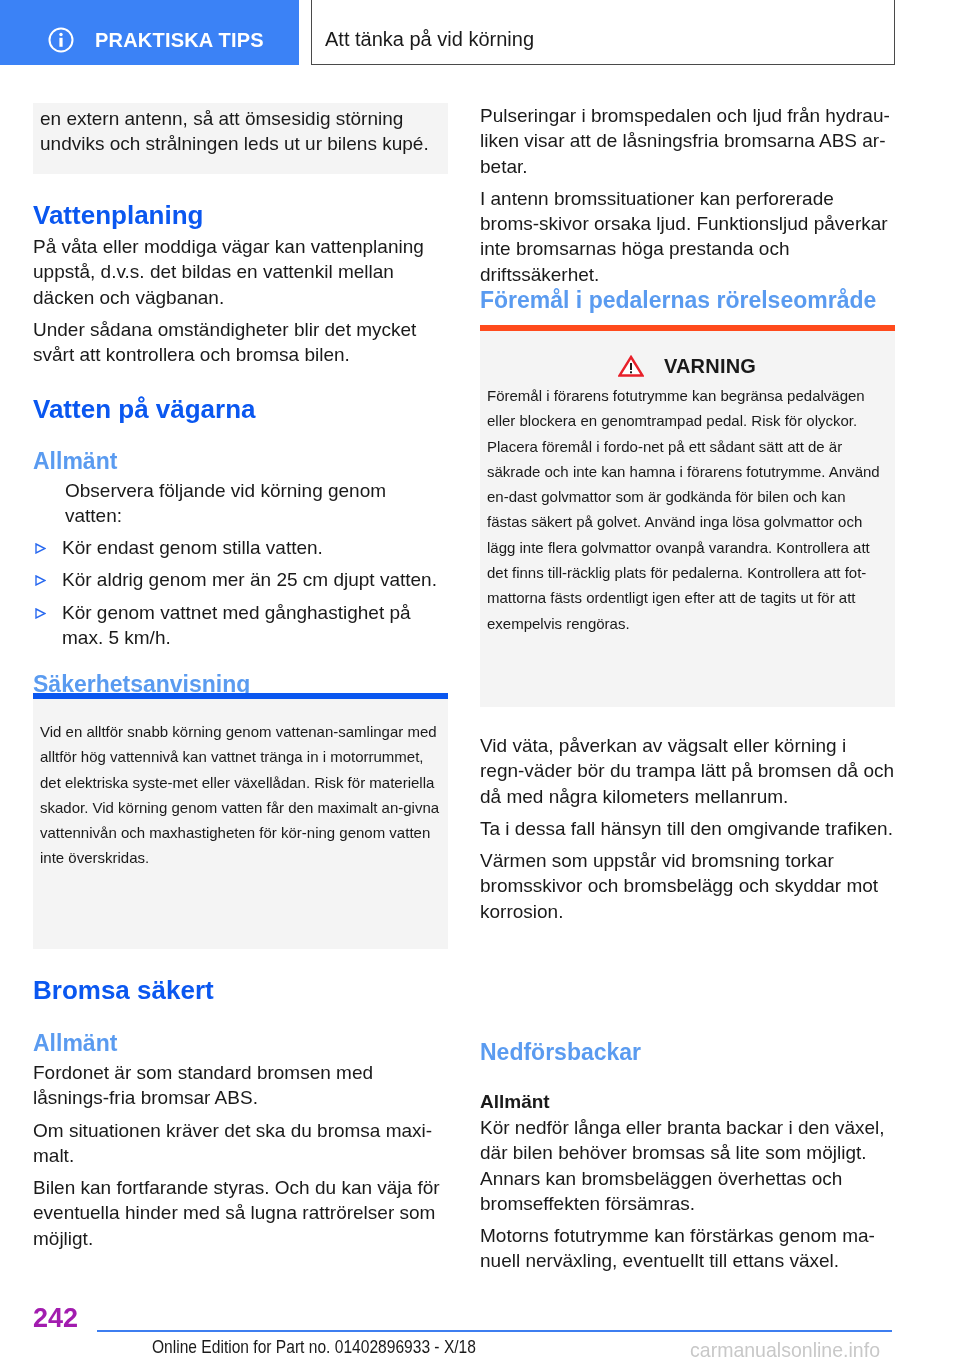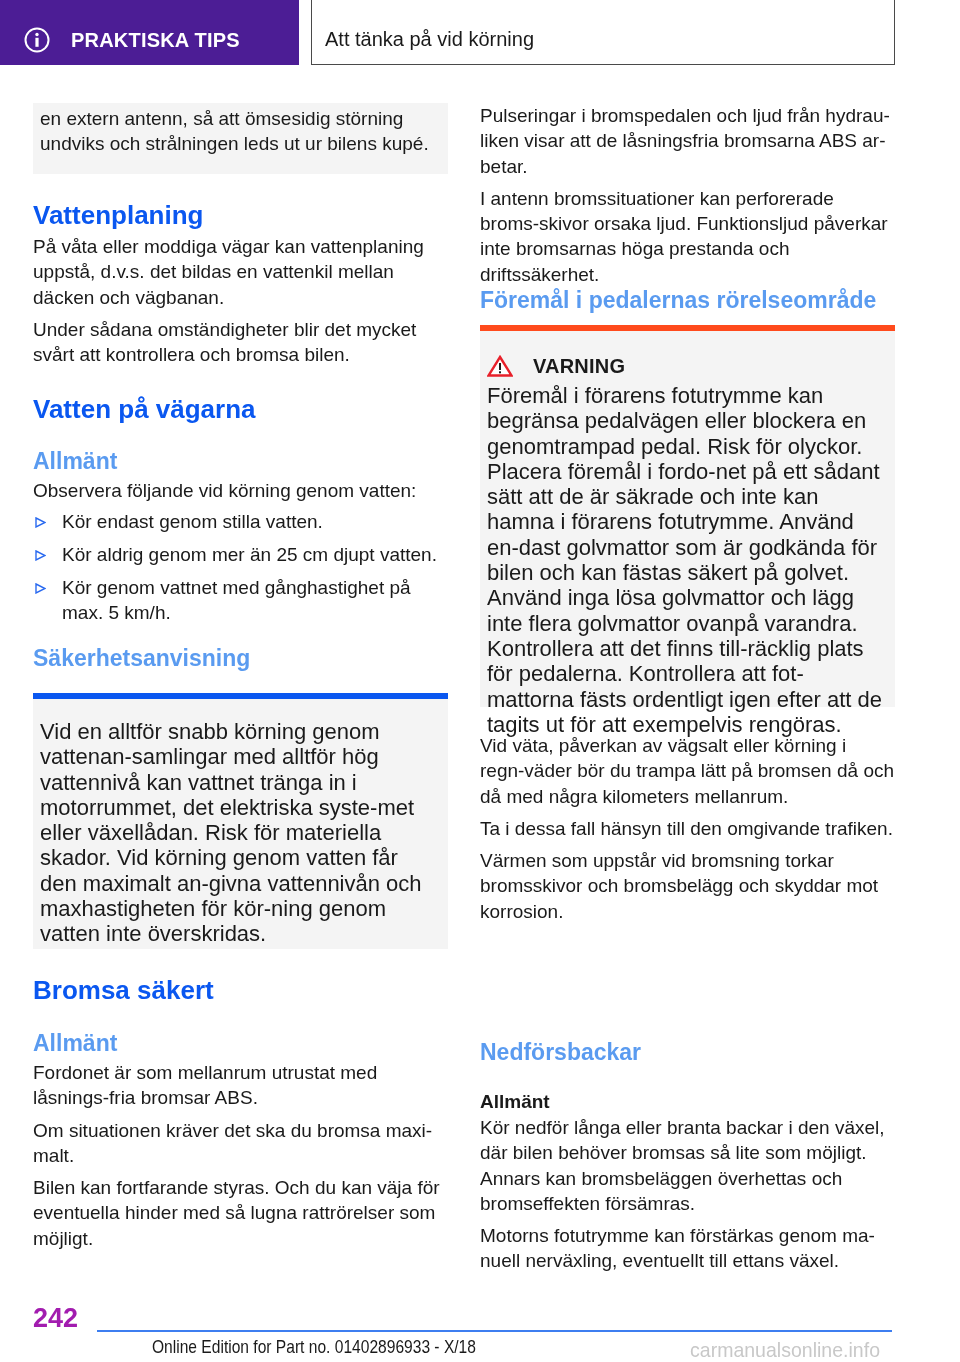--- a/index.html
+++ b/index.html
@@ -2,22 +2,22 @@
 <html><head>
 <meta charset="utf-8">
 <style>
   * { box-sizing: border-box; margin: 0; padding: 0; }
   html, body { width: 960px; height: 1362px; background: #ffffff; overflow: hidden; }
   body { position: relative; font-family: "Liberation Sans", sans-serif; color: #1a1a1a; }
 
   
   .hdr-section {
     position: absolute; left: 0; top: 0; width: 299px; height: 65px;
-    background: #4c1d95; color: #fff; display: flex; align-items: flex-end;
-    padding: 0 0 12px 24px;
+    background: #3b82f6; color: #fff; display: flex; align-items: flex-end;
+    padding: 0 0 12px 48px;
   }
   .hdr-section .info-icon { width: 26px; height: 26px; margin-right: 21px; }
   .hdr-section .label { font-weight: bold; font-size: 20px; letter-spacing: 0.2px; line-height: 26px; }
   .hdr-title {
     position: absolute; left: 311px; top: -2px; width: 584px; height: 67px;
     border: 1.5px solid #4a4a4a; border-top: none; background: #fff;
     display: flex; align-items: flex-end; padding: 0 0 12px 13px;
     font-size: 20px; line-height: 26px; color: #1a1a1a;
   }
 
@@ -32,24 +32,24 @@
 
   .bullet-list { list-style: none; }
   .bullet-list li { position: relative; padding-left: 29px; font-size: 19px; line-height: 25.3px; margin-bottom: 7.5px; }
   .bullet-list li .tri {
     position: absolute; left: 2px; top: 8px; width: 11px; height: 11px;
   }
 
   .notice { }
   .notice .bar { height: 6px; width: 100%; }
   .notice .inner { padding: 22px 8px 20px 7px; }
-  .notice .title-row { display: flex; align-items: center; height: 30px; margin-bottom: 2px; }
+  .notice .title-row { display: flex; align-items: center; height: 30px; margin-bottom: 2px; justify-content: center; }
   .notice .warn-icon { width: 26px; height: 22px; margin-right: 20px; }
   .notice .title { font-size: 20px; font-weight: bold; color: #1a1a1a; letter-spacing: 0.2px; }
-  .notice p { font-size: 22px; line-height: 25.3px; }
+  .notice p { font-size: 15px; line-height: 25.3px; }
 
   .footer-num { position: absolute; left: 33px; top: 1303px; font-size: 27px; font-weight: bold; color: #a21caf; }
   .footer-line { position: absolute; left: 97px; top: 1330px; width: 795px; height: 2px; background: #3d7ef0; }
   .footer-ed { position: absolute; left: 152px; top: 1336px; font-size: 19px; color: #1a1a1a; transform: scaleX(0.82); transform-origin: left top; white-space: nowrap; }
   .footer-wm { position: absolute; left: 690px; top: 1338px; font-size: 21px; color: #c8c8c8; white-space: nowrap; transform: scaleX(0.93); transform-origin: left top;}
 </style>
 </head>
 <body>
 
 <div class="hdr-section">
@@ -68,21 +68,21 @@
 
 <div class="abs" style="left:33px; top:199px; width:415px;">
   <h2 class="h1">Vattenplaning</h2>
   <p class="body" style="margin-top:3px;">På våta eller moddiga vägar kan vattenplaning uppstå, d.v.s. det bildas en vattenkil mellan däcken och vägbanan.</p>
   <p class="body" style="margin-top:7px;">Under sådana omständigheter blir det mycket svårt att kontrollera och bromsa bilen.</p>
 </div>
 
 <div class="abs" style="left:33px; top:393px; width:415px;">
   <h2 class="h1">Vatten på vägarna</h2>
   <h3 class="h2" style="margin-top:21px;">Allmänt</h3>
-  <p class="body" style="margin-top:2px;">Observera följande vid körning genom vatten:</p>
+  <p class="body" style="margin-top:2px;margin-left:32px;">Observera följande vid körning genom vatten:</p>
   <ul class="bullet-list" style="margin-top:6px;">
     <li>
       <svg class="tri" viewBox="0 0 11 11">
           <path d="M1 1 L10 5.5 L1 10 Z" fill="none" stroke="#2a6af0" stroke-width="1.4"></path>
         </svg>
       <span>Kör endast genom stilla vatten.</span>
     </li>
     <li>
       <svg class="tri" viewBox="0 0 11 11">
           <path d="M1 1 L10 5.5 L1 10 Z" fill="none" stroke="#2a6af0" stroke-width="1.4"></path>
@@ -102,21 +102,21 @@
 <div class="abs notice" style="left:33px; top:693px; width:415px; height:256px;">
   <div class="bar" style="background:#0a57f0;"></div>
   <div class="gray-box inner" style="height:250px; padding-top:20px;">
     <p>Vid en alltför snabb körning genom vattenan-samlingar med alltför hög vattennivå kan vattnet tränga in i motorrummet, det elektriska syste-met eller växellådan. Risk för materiella skador. Vid körning genom vatten får den maximalt an-givna vattennivån och maxhastigheten för kör-ning genom vatten inte överskridas.</p>
   </div>
 </div>
 
 <div class="abs" style="left:33px; top:974px; width:415px;">
   <h2 class="h1">Bromsa säkert</h2>
   <h3 class="h2" style="margin-top:22px;">Allmänt</h3>
-  <p class="body" style="margin-top:2px;">Fordonet är som mellanrum utrustat med låsnings-fria bromsar ABS.</p>
+  <p class="body" style="margin-top:2px;">Fordonet är som standard bromsen med låsnings-fria bromsar ABS.</p>
   <p class="body" style="margin-top:7px;">Om situationen kräver det ska du bromsa maxi-malt.</p>
   <p class="body" style="margin-top:7px;">Bilen kan fortfarande styras. Och du kan väja för eventuella hinder med så lugna rattrörelser som möjligt.</p>
 </div>
 
 <div class="abs" style="left:480px; top:103px; width:415px;">
   <p class="body">Pulseringar i bromspedalen och ljud från hydrau-liken visar att de låsningsfria bromsarna ABS ar-betar.</p>
   <p class="body" style="margin-top:7px;">I antenn bromssituationer kan perforerade broms-skivor orsaka ljud. Funktionsljud påverkar inte bromsarnas höga prestanda och driftssäkerhet.</p>
 </div>
 
 <div class="abs" style="left:480px; top:285px; width:415px;">

